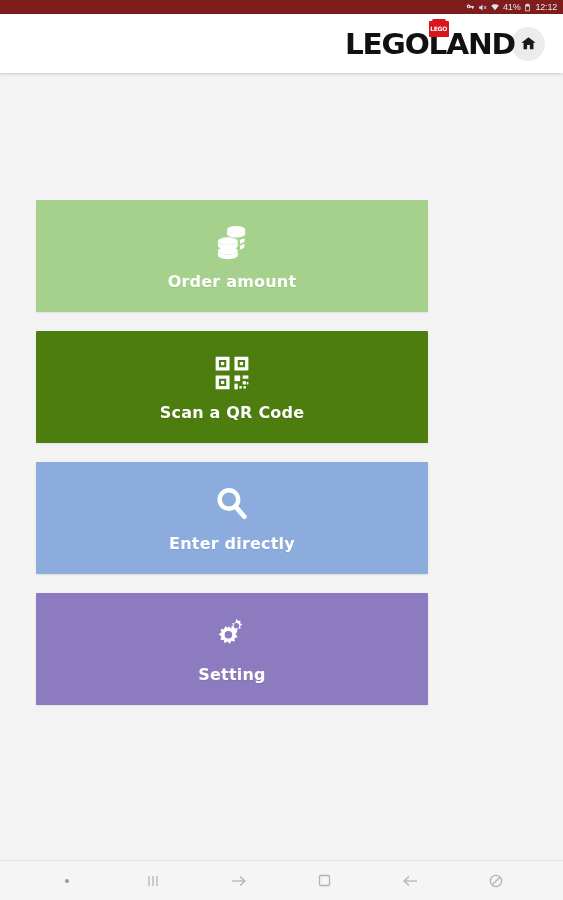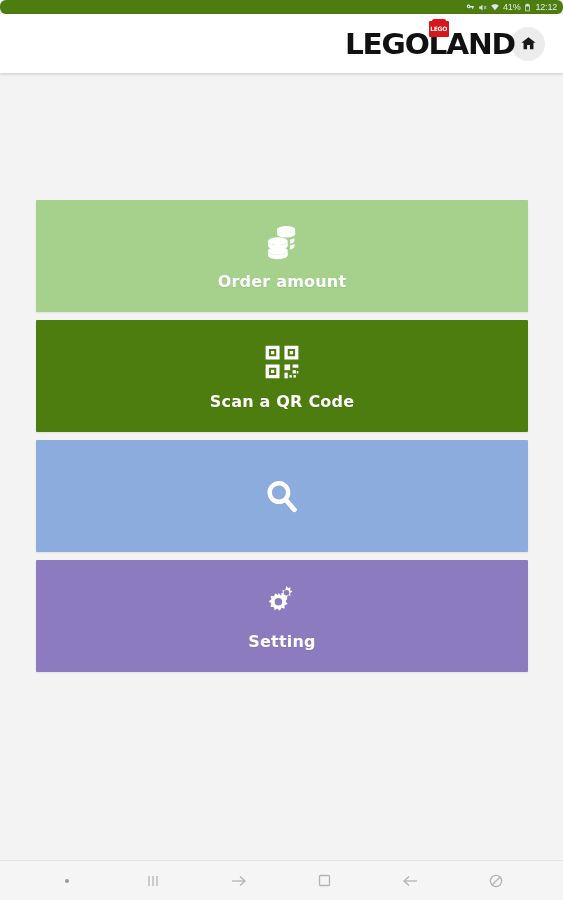--- a/index.html
+++ b/index.html
@@ -74,23 +74,23 @@
 
   
   .content {
     flex:1 1 auto;
     background:#f3f3f3;
     position:relative;
   }
   .tiles {
     position:absolute;
     left:36px; top:127px;
-    width:492px;
+    width:392px;
     display:flex; flex-direction:column;
-    gap:8px;
+    gap:19px;
   }
   .tile {
     height:112px;
     border-radius:1px;
     display:flex; flex-direction:column;
     align-items:center; justify-content:center;
     gap:10px;
     cursor:pointer;
     border:none;
     width:100%;
@@ -122,21 +122,21 @@
     cursor:pointer;
     color:#b0b0b0;
   }
   .navitem svg { display:block; }
 </style>
 </head>
 <body>
 
 <div id="app">
 
-  <div class="statusbar" style="background: #4d7c0f; border-radius: 6px;">
+  <div class="statusbar" style="background: #7f1d1d;">
     <span class="si">
       <svg width="9" height="9" viewBox="0 0 24 24" fill="#dfe3ef">
         <path d="M7 14a5 5 0 1 1 4.9-6h9.1v4h-2v3h-3v-3h-4.1A5 5 0 0 1 7 14zm0-7a2 2 0 1 0 0 4 2 2 0 0 0 0-4z"></path>
       </svg>
     </span>
     <span class="si">
       <svg width="9" height="9" viewBox="0 0 24 24" fill="#dfe3ef">
         <path d="M12 4L7 9H3v6h4l5 5V4z"></path>
         <path d="M16 8l6 8M22 8l-6 8" stroke="#dfe3ef" stroke-width="2" fill="none"></path>
       </svg>
@@ -211,20 +211,21 @@
         <span class="tlabel">Scan a QR Code</span>
       </div>
 
       <div class="tile" style="background:#8bacdd">
         <span class="ticon">
           <svg width="36" height="37" viewBox="0 0 40 42" fill="none" stroke="#ffffff">
             <circle cx="16.5" cy="16.5" r="10.5" stroke-width="5"></circle>
             <line x1="24.5" y1="25" x2="34" y2="36" stroke-width="5.5" stroke-linecap="round"></line>
           </svg>
         </span>
+        <span class="tlabel">Enter directly</span>
       </div>
 
       <div class="tile" style="background:#8c7cbf">
         <span class="ticon">
           <svg width="36" height="36" viewBox="0 0 44 44" fill="#ffffff">
             <g transform="translate(27.5,12.5)">
               <path d="M0-10.5l1.7 2.9 3.3-.6-.6 3.3 2.9 1.7-2.9 1.7.6 3.3-3.3-.6L0 6.9l-1.7-2.7-3.3.6.6-3.3-2.9-1.7 2.9-1.7-.6-3.3 3.3.6L0-10.5z"></path>
               <circle cx="0" cy="-1.8" r="3.4" fill="#8c7cbf"></circle>
             </g>
             <g transform="translate(18,26)">

